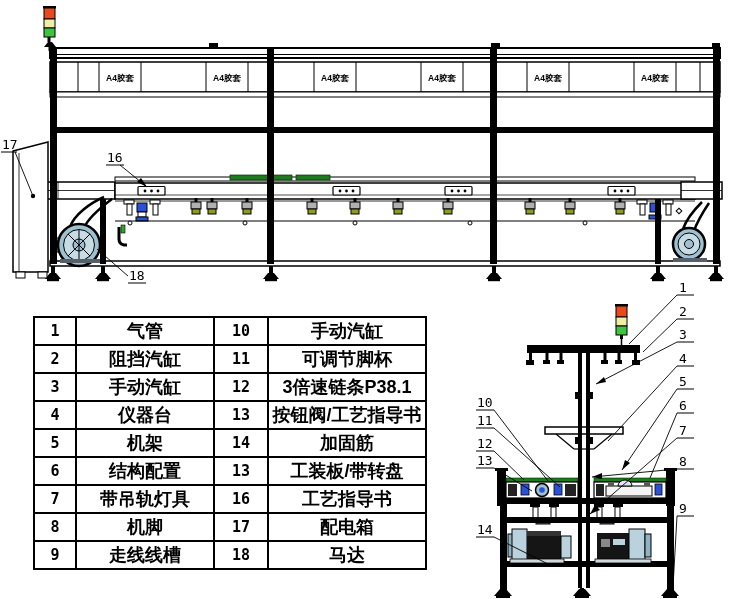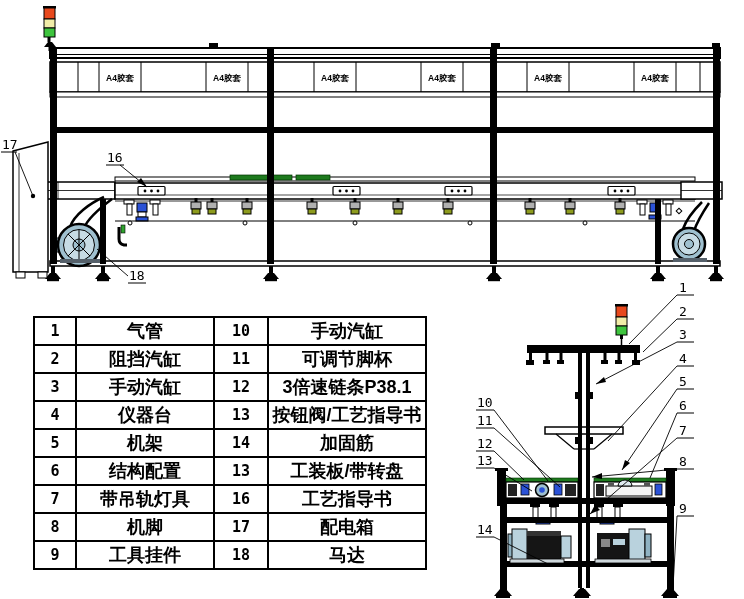--- a/index.html
+++ b/index.html
@@ -535,19 +535,19 @@
       <td>工艺指导书</td>
     </tr>
     <tr>
       <td class="num">8</td>
       <td>机脚</td>
       <td class="num">17</td>
       <td>配电箱</td>
     </tr>
     <tr>
       <td class="num">9</td>
-      <td>工具挂件</td>
+      <td>走线线槽</td>
       <td class="num">18</td>
       <td>马达</td>
     </tr>
   </tbody>
     </table>
 </div>
 
 </body></html>

